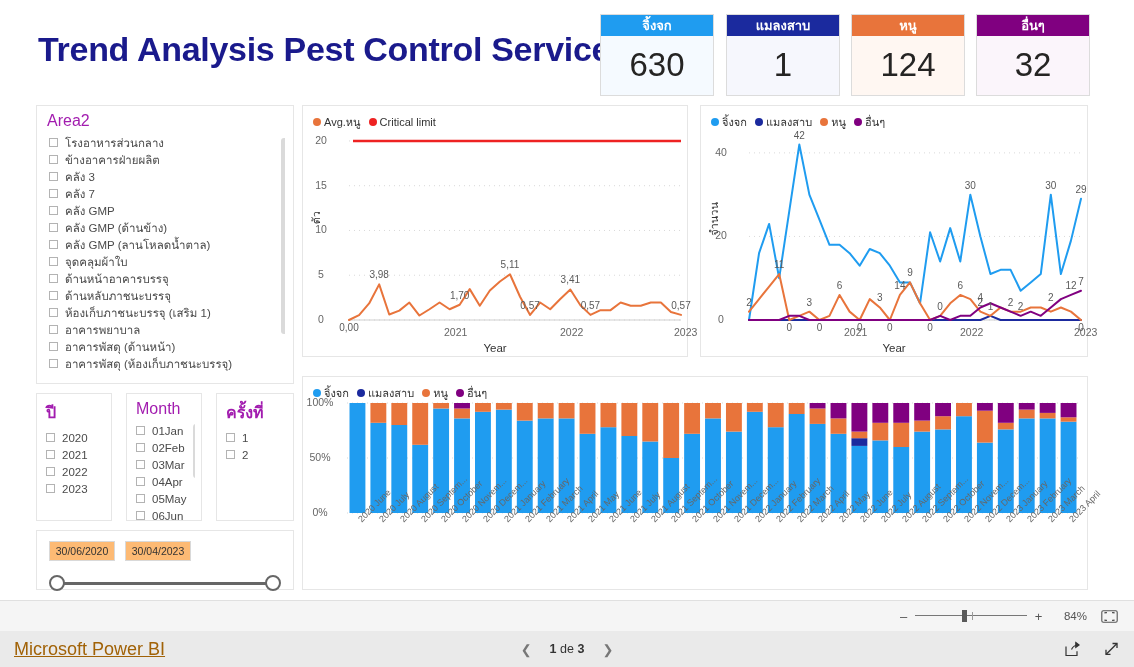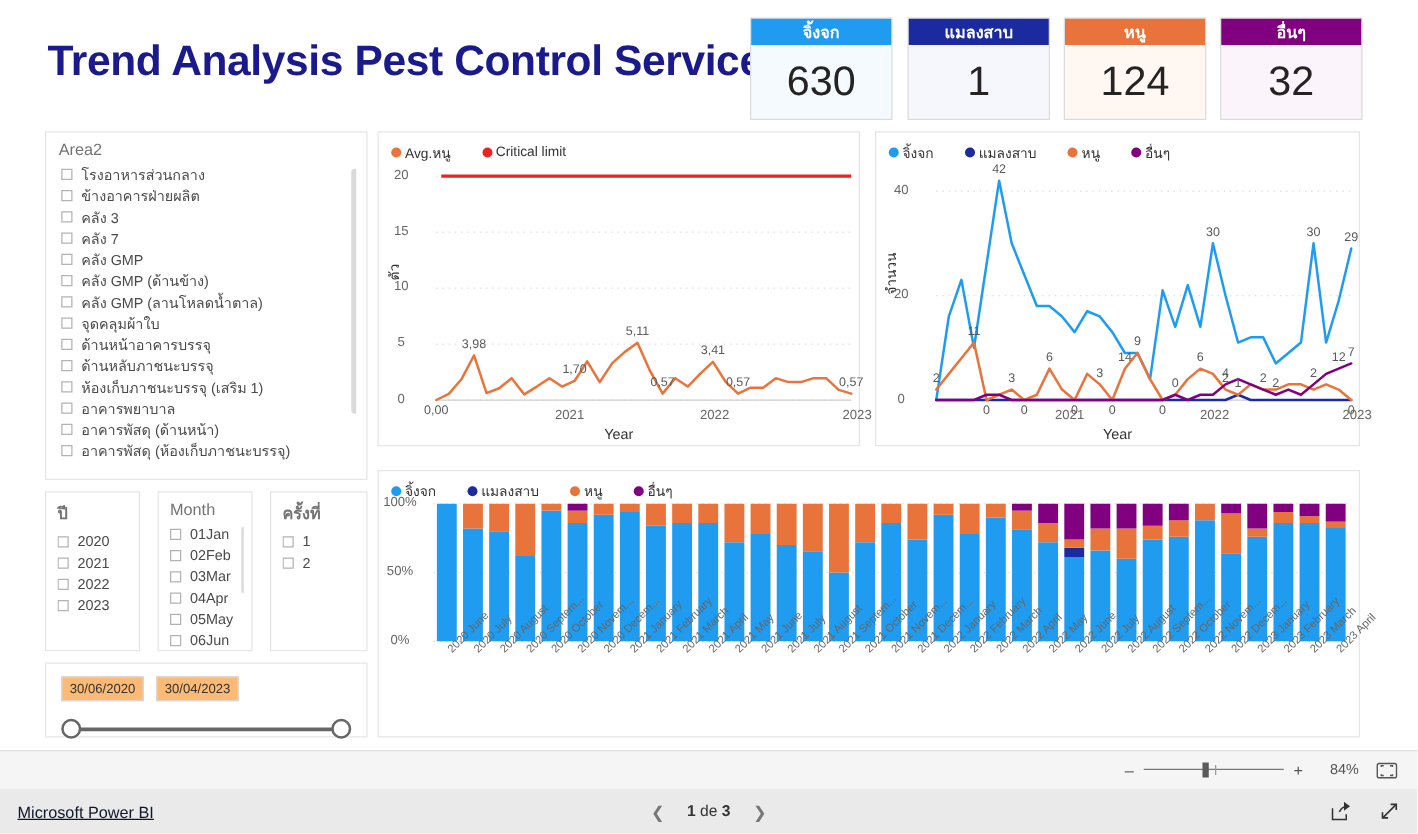--- a/index.html
+++ b/index.html
@@ -39,21 +39,21 @@
   #kpi1 { left:726px; }
   #kpi2 { left:851px; }
   #kpi3 { left:976px; }
   
   .vis {
     position:absolute; background:#ffffff;
     border:1px solid #e6e6e6;
   }
   
   #area2 { left:36px; top:105px; width:258px; height:279px; padding:6px 8px 4px 10px; }
-  .slicer-title { font-size:13px; color:#737373; margin-bottom:4px; }
+  .slicer-title { font-size:16px; color:#a21caf; margin-bottom:4px; }
   .slicer-title.bold { font-weight:bold; }
   .opt { display:flex; align-items:center; height:17px; font-size:11.5px; color:#4a4a4a; }
   .box {
     width:9px; height:9px; border:1px solid #b3b3b3; background:#fff;
     margin-right:7px; flex:0 0 auto;
   }
   .opt-label { white-space:nowrap; overflow:hidden; }
   #area2-list { position:relative; height:252px; overflow:hidden; padding-left:2px; }
   .vscroll {
     position:absolute; width:6px; background:#dadada; border-radius:3px;
@@ -75,21 +75,21 @@
   .knob {
     position:absolute; top:0; width:16px; height:16px; border-radius:50%;
     background:#fff; border:2px solid #666;
   }
   .knob.left { left:0; }
   .knob.right { right:0; }
   
   #chart-avg  { left:302px; top:105px; width:386px; height:252px; }
   #chart-cnt  { left:700px; top:105px; width:388px; height:252px; }
   #chart-pct  { left:302px; top:376px; width:786px; height:214px; }
-  .legend { position:absolute; left:10px; top:7px; display:flex; gap:25px; }
+  .legend { position:absolute; left:10px; top:7px; display:flex; gap:8px; }
   .lg-item { display:flex; align-items:center; font-size:11px; color:#333; white-space:nowrap; }
   .dot { width:8px; height:8px; border-radius:50%; margin-right:3px; flex:0 0 auto; }
   .axis-title-x {
     position:absolute; bottom:2px; left:0; right:0; text-align:center;
     font-size:11.5px; color:#333; font-weight:normal;
   }
   .axis-title-y {
     position:absolute; font-size:11px; color:#333;
     writing-mode:vertical-rl; transform:rotate(180deg);
   }
@@ -117,21 +117,21 @@
   .zm-line { position:absolute; left:0; right:0; top:5px; height:1px; background:#777; }
   .zm-handle { position:absolute; left:47px; top:0; width:5px; height:12px; background:#5a5a5a; }
   .zm-mid { position:absolute; left:57px; top:2px; width:1px; height:8px; background:#9a9a9a; }
   .zm-pct { font-size:11.5px; color:#555; width:30px; text-align:right; }
   
   #footer {
     position:absolute; left:0; top:631px; width:1134px; height:36px;
     background:#eaeaea; display:flex; align-items:center;
   }
   #pbi-link {
-    position:absolute; left:14px; font-size:13px; color:#0f172a;
+    position:absolute; left:14px; font-size:18px; color:#a16207;
     text-decoration:underline; cursor:pointer;
   }
   #pager { position:absolute; left:0; right:0; display:flex; justify-content:center;
     align-items:center; gap:18px; font-size:12.5px; color:#333; }
   .chev { color:#777; font-size:13px; cursor:pointer; }
   .pagelabel { font-weight:bold; }
   .pagelabel .de { font-weight:normal; }
   #foot-icons { position:absolute; right:14px; display:flex; gap:22px; }
   .ficon { cursor:pointer; }
 </style>

